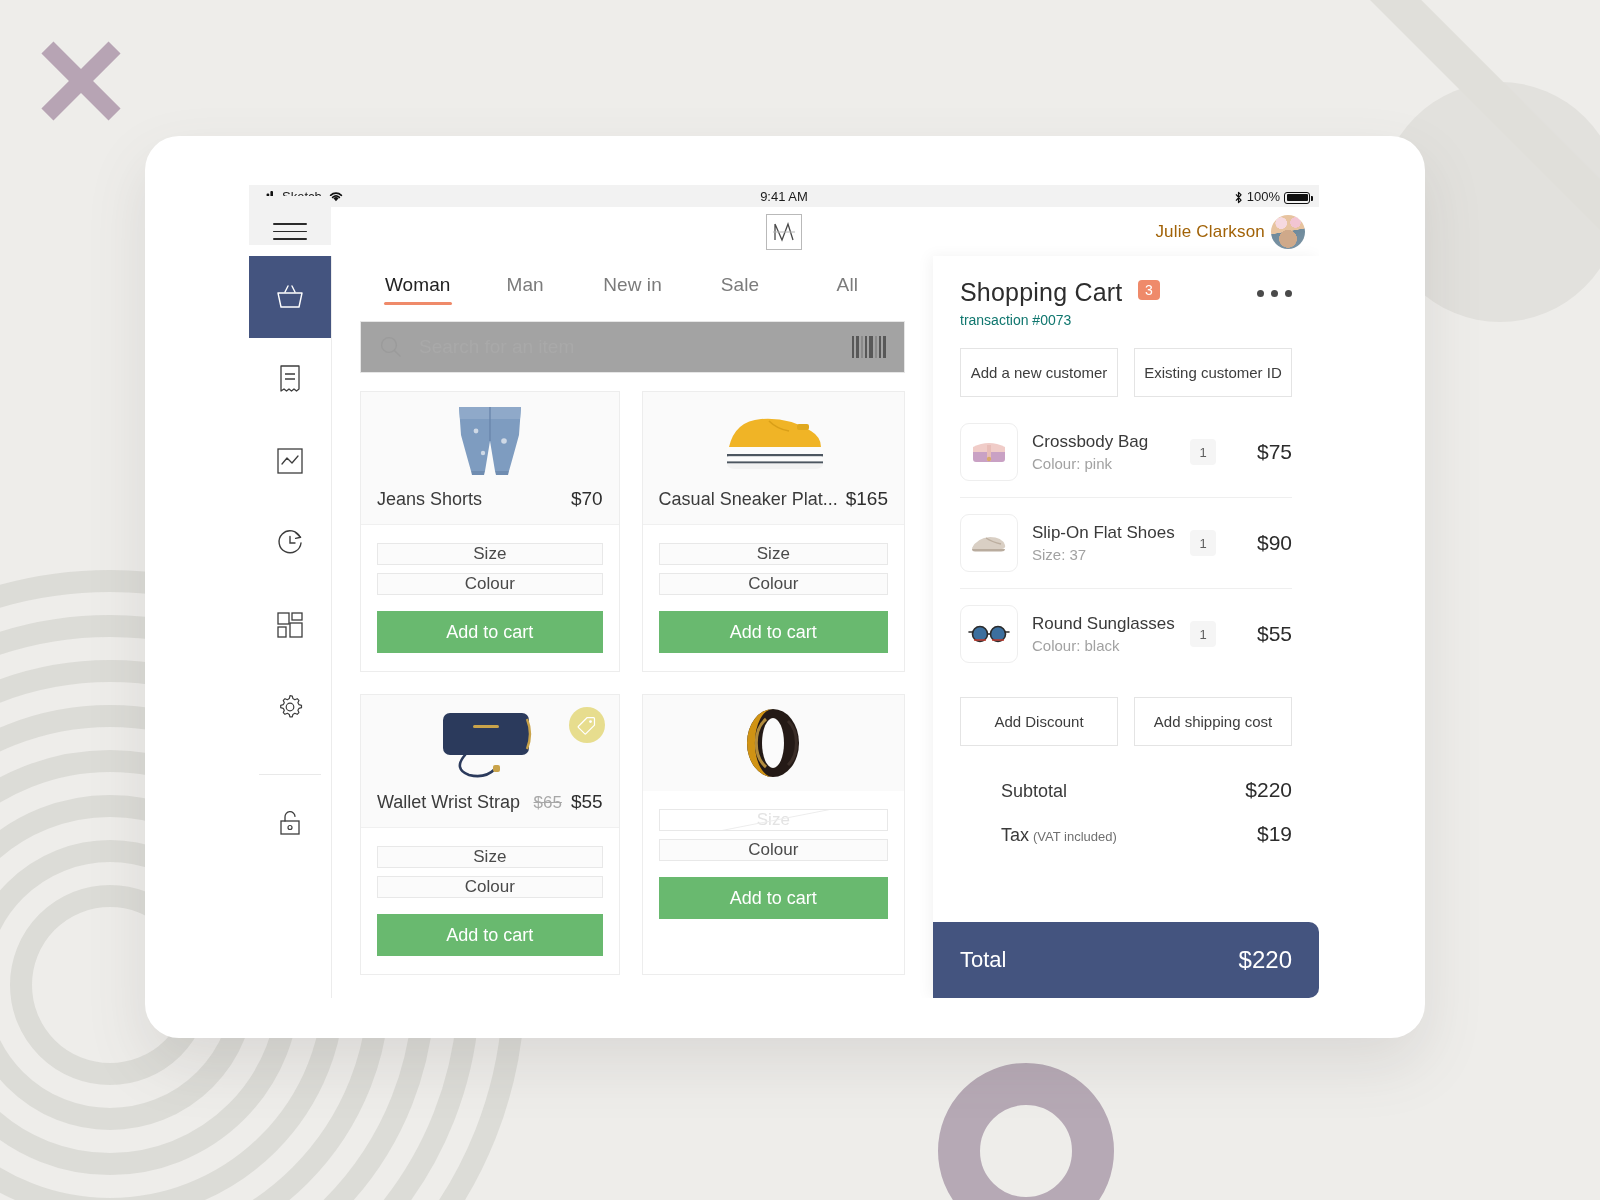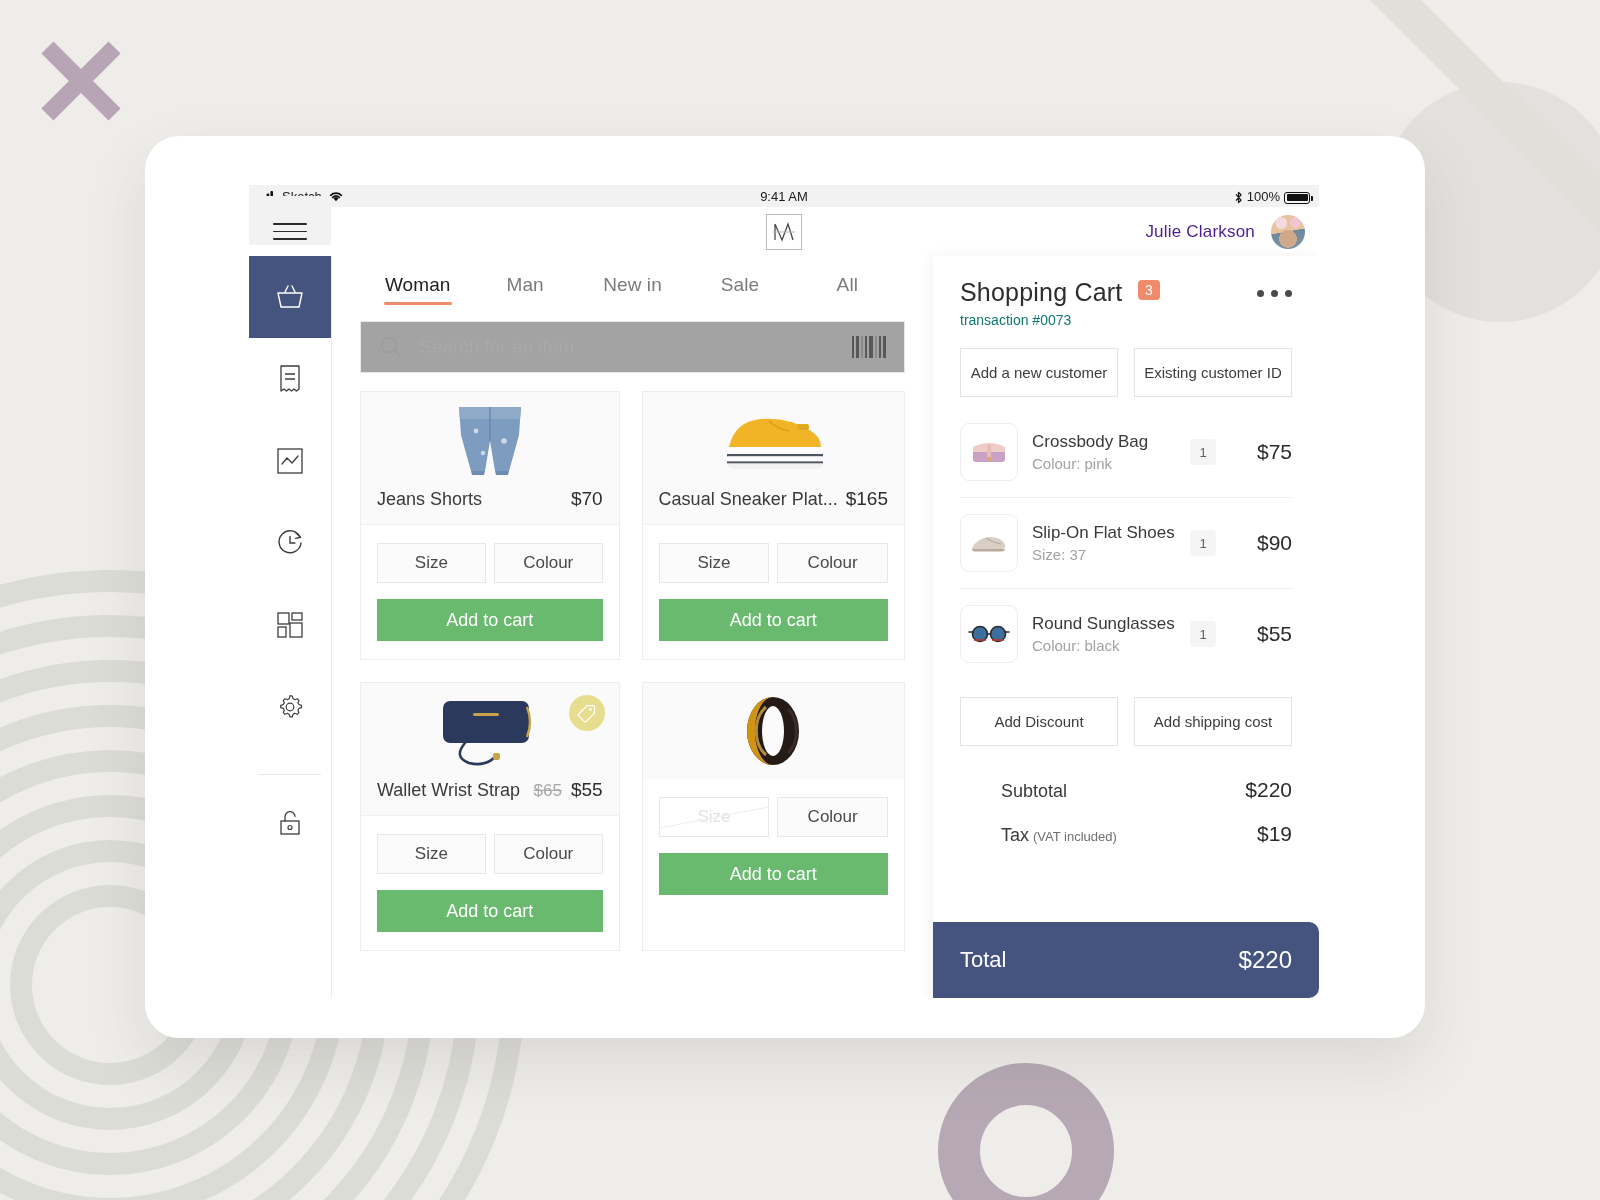--- a/index.html
+++ b/index.html
@@ -89,22 +89,22 @@
     margin-top: -22px; padding-top: 22px; flex: none;
   }
   .hamburger { width: 34px; display: flex; flex-direction: column; gap: 6px; }
   .hamburger i { display: block; height: 1.6px; background: #2a2a2a; border-radius: 1px; }
   .brandmark {
     position: absolute; left: 50%; transform: translateX(-50%);
     width: 36px; height: 36px; border: 1px solid #b9b9b9;
     display: flex; align-items: center; justify-content: center;
   }
   .userbox {
-    margin-left: auto; display: flex; align-items: center; gap: 16px;
-    padding-right: 14px; font-size: 17px; color: #4c1d95; letter-spacing: .2px;
+    margin-left: auto; display: flex; align-items: center; gap: 6px;
+    padding-right: 14px; font-size: 17px; color: #a16207; letter-spacing: .2px;
   }
   .avatar {
     width: 34px; height: 34px; border-radius: 50%; flex: none;
     background:
       radial-gradient(circle at 30% 24%, #f6d9df 0 16%, transparent 17%),
       radial-gradient(circle at 72% 22%, #f2c5d2 0 14%, transparent 15%),
       radial-gradient(circle at 50% 70%, #cfa98a 0 30%, transparent 31%),
       linear-gradient(170deg,#e7c39f 0 48%, #6f8a9c 49%, #7d94a4 100%);
   }
 
@@ -167,21 +167,21 @@
     display: flex; align-items: center; justify-content: center;
   }
   .pmeta {
     background: #fafafa; border-bottom: 1px solid #f0f0f0;
     display: flex; align-items: baseline; padding: 0 16px 14px; gap: 8px;
   }
   .pname { font-size: 18px; color: #3b3b3b; white-space: nowrap; overflow: hidden; }
   .pprices { margin-left: auto; display: flex; align-items: baseline; gap: 9px; white-space: nowrap; }
   .pold { font-size: 17px; color: #a7a7a7; text-decoration: line-through; }
   .pprice { font-size: 19px; color: #2e2e2e; }
-  .popts { display: flex; gap: 8px; padding: 18px 16px 0; }
+  .popts { display: flex; gap: 8px; padding: 18px 16px 0; flex-direction: column; }
   .opt {
     flex: 1; height: 40px; border: 1px solid #e8e8e8; background: #fbfbfb;
     display: flex; align-items: center; justify-content: center;
     font-size: 17px; color: #4a4a4a;
   }
   .opt.disabled { color: #e3e3e3; background: #fff; position: relative; overflow: hidden; }
   .opt.disabled::after {
     content:""; position:absolute; left:-6%; top:50%; width:112%; height:1px;
     background:#ededed; transform: rotate(-11deg);
   }

